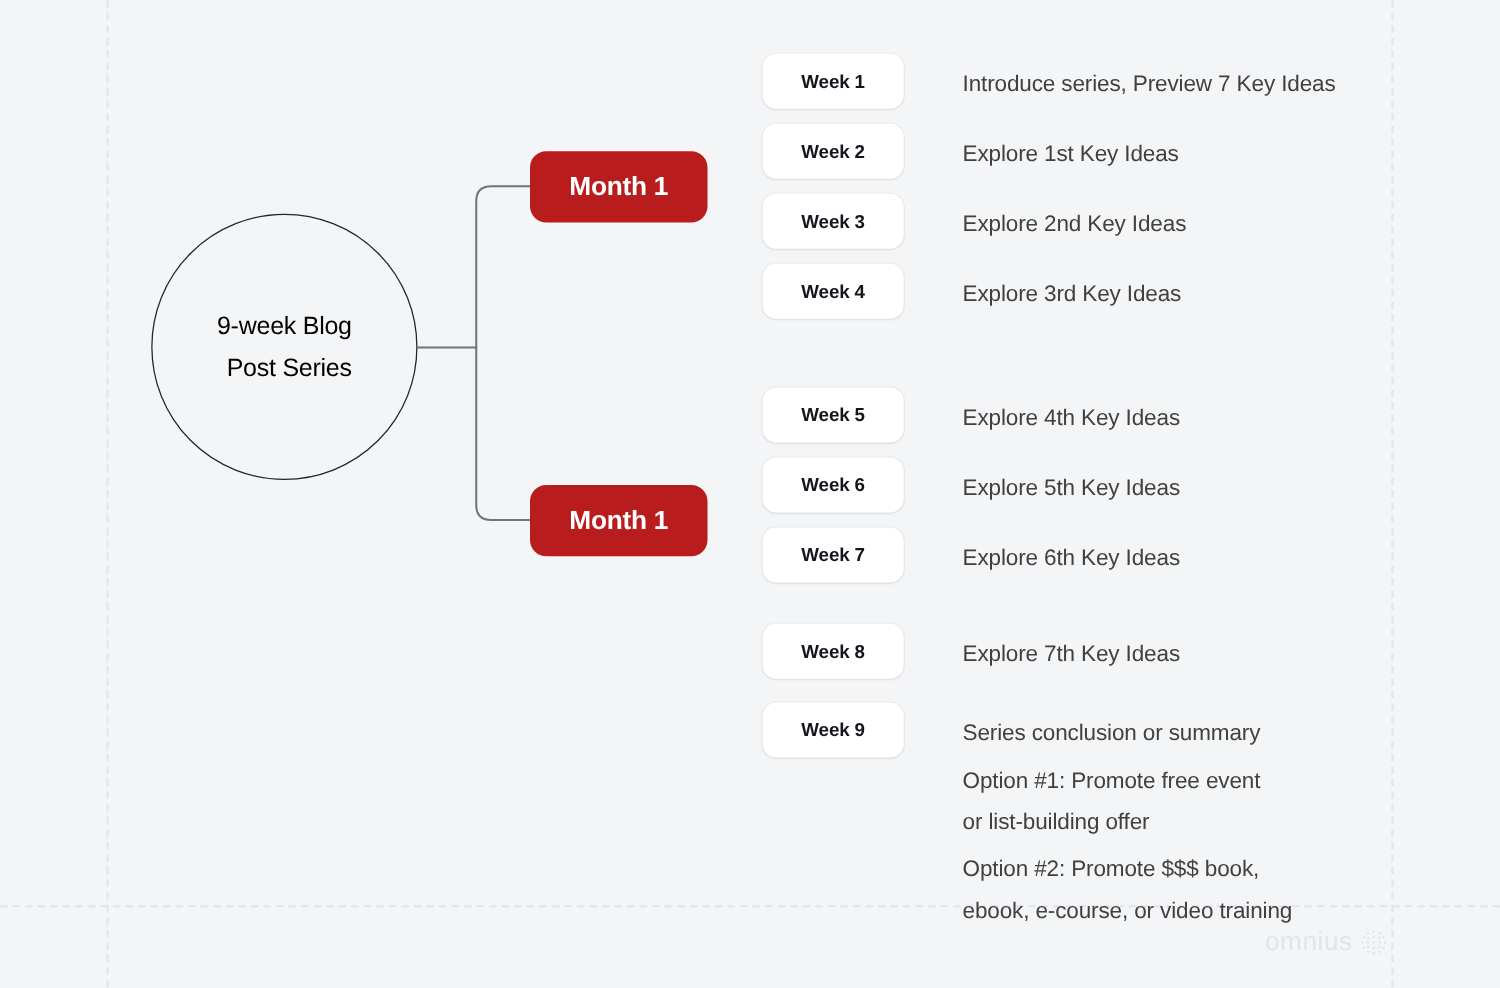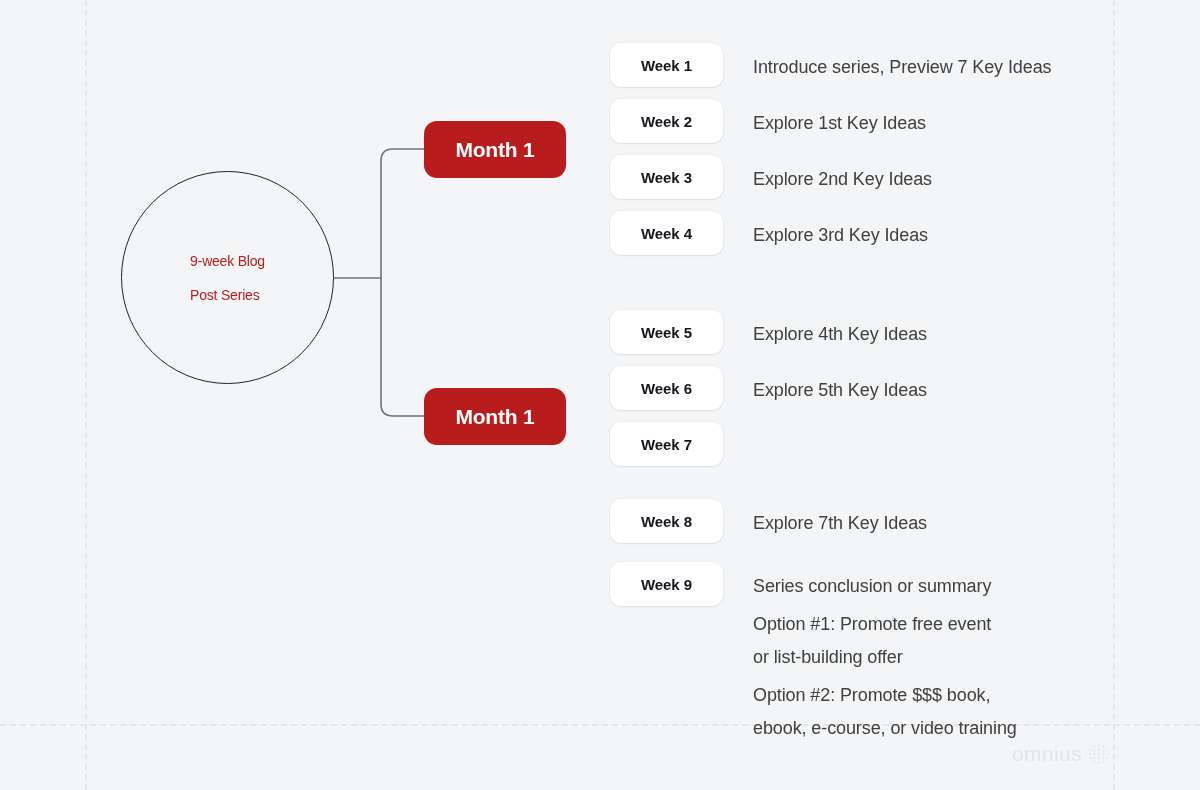--- a/index.html
+++ b/index.html
@@ -49,24 +49,24 @@
     height: 213px;
     border: 1.4px solid #20242c;
     border-radius: 50%;
     background: #f4f5f7;
     display: flex;
     align-items: center;
     justify-content: center;
     box-sizing: border-box;
   }
   #root-node .root-label {
-    font-size: 14px;
+    font-size: 20px;
     line-height: 34px;
-    color: #b91c1c;
-    text-align: left;
+    color: #000000;
+    text-align: right;
     letter-spacing: -0.2px;
     white-space: pre-line;
   }
 
   
   #connector-svg {
     position: absolute;
     left: 0;
     top: 0;
     width: 1200px;
@@ -92,20 +92,21 @@
   }
   #month-node-1 { left: 424px; top: 121px; }
   #month-node-2 { left: 424px; top: 388px; }
 
   
   .week-row {
     position: absolute;
     left: 610px;
     display: flex;
     align-items: flex-start;
+    gap: 17px;
   }
   .week-pill {
     width: 113px;
     height: 44px;
     background: #ffffff;
     border-radius: 11px;
     display: flex;
     align-items: center;
     justify-content: center;
     font-size: 15px;
@@ -198,20 +199,21 @@
       <div class="week-row" style="top: 310px;">
         <div class="week-pill">Week 5</div>
         <div class="week-desc"><p>Explore 4th Key Ideas</p></div>
       </div>
       <div class="week-row" style="top: 366px;">
         <div class="week-pill">Week 6</div>
         <div class="week-desc"><p>Explore 5th Key Ideas</p></div>
       </div>
       <div class="week-row" style="top: 422px;">
         <div class="week-pill">Week 7</div>
+        <div class="week-desc"><p>Explore 6th Key Ideas</p></div>
       </div>
       <div class="week-row" style="top: 499px;">
         <div class="week-pill">Week 8</div>
         <div class="week-desc"><p>Explore 7th Key Ideas</p></div>
       </div>
       <div class="week-row" style="top: 562px;">
         <div class="week-pill">Week 9</div>
         <div class="week-desc"><p>Series conclusion or summary</p><p>Option #1: Promote free event
 or list-building offer</p><p>Option #2: Promote $$$ book,
 ebook, e-course, or video training</p></div>

